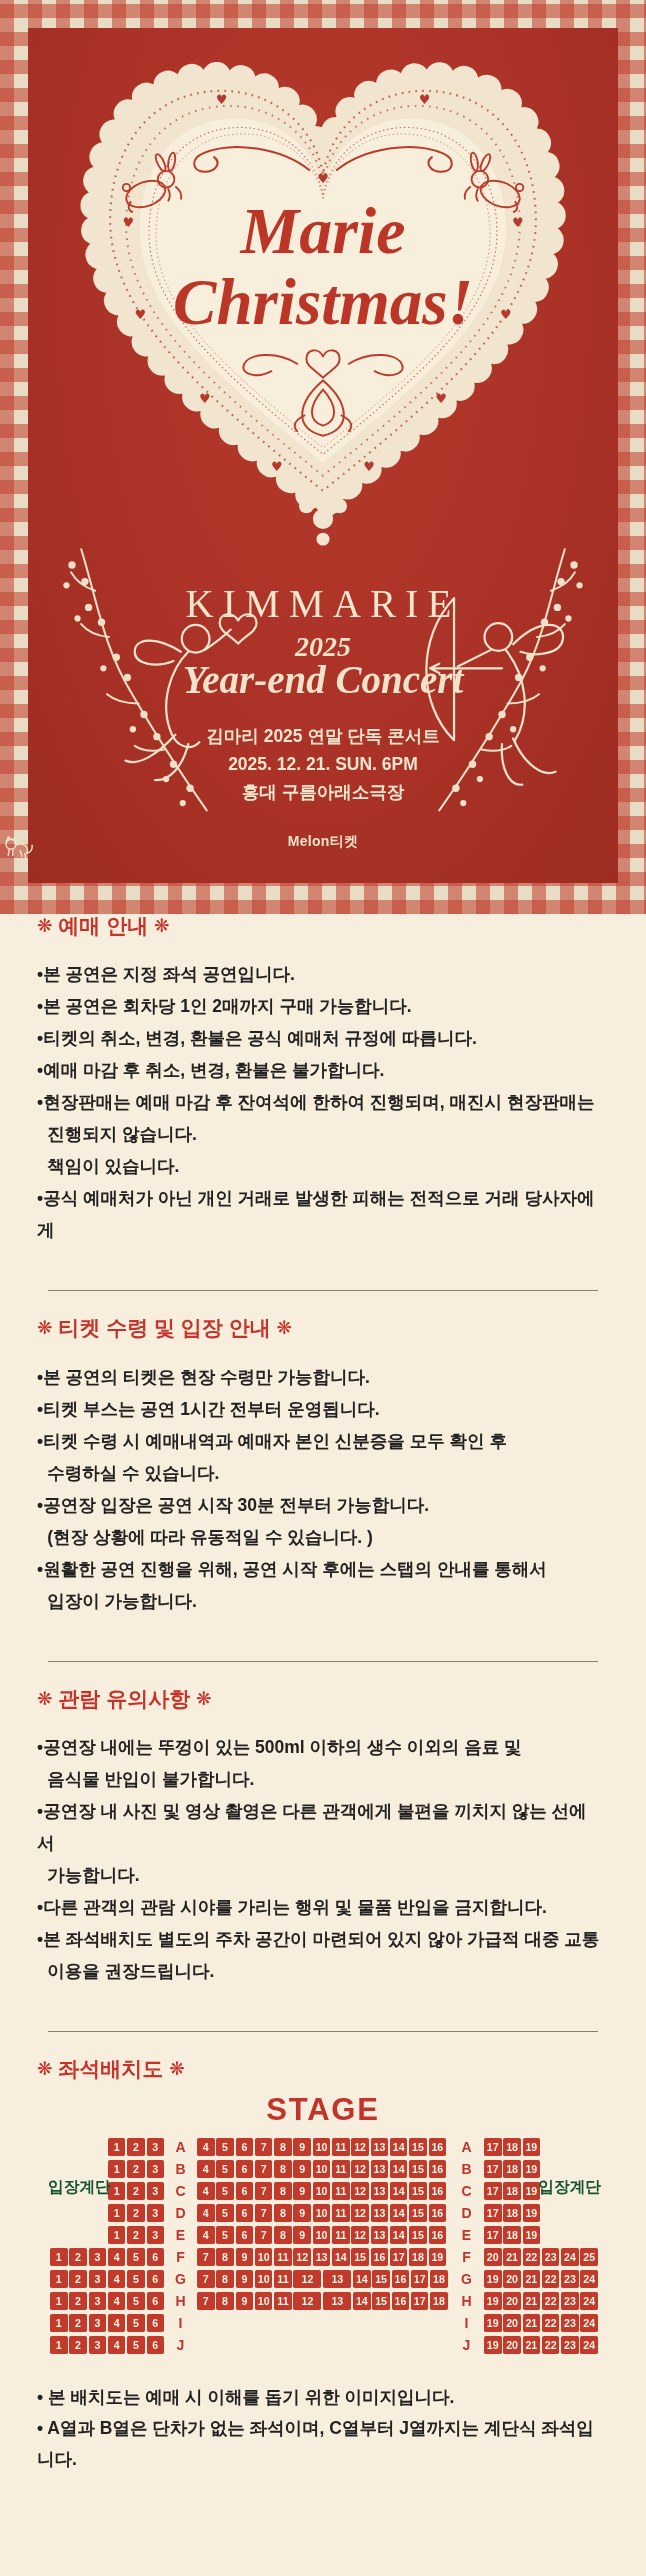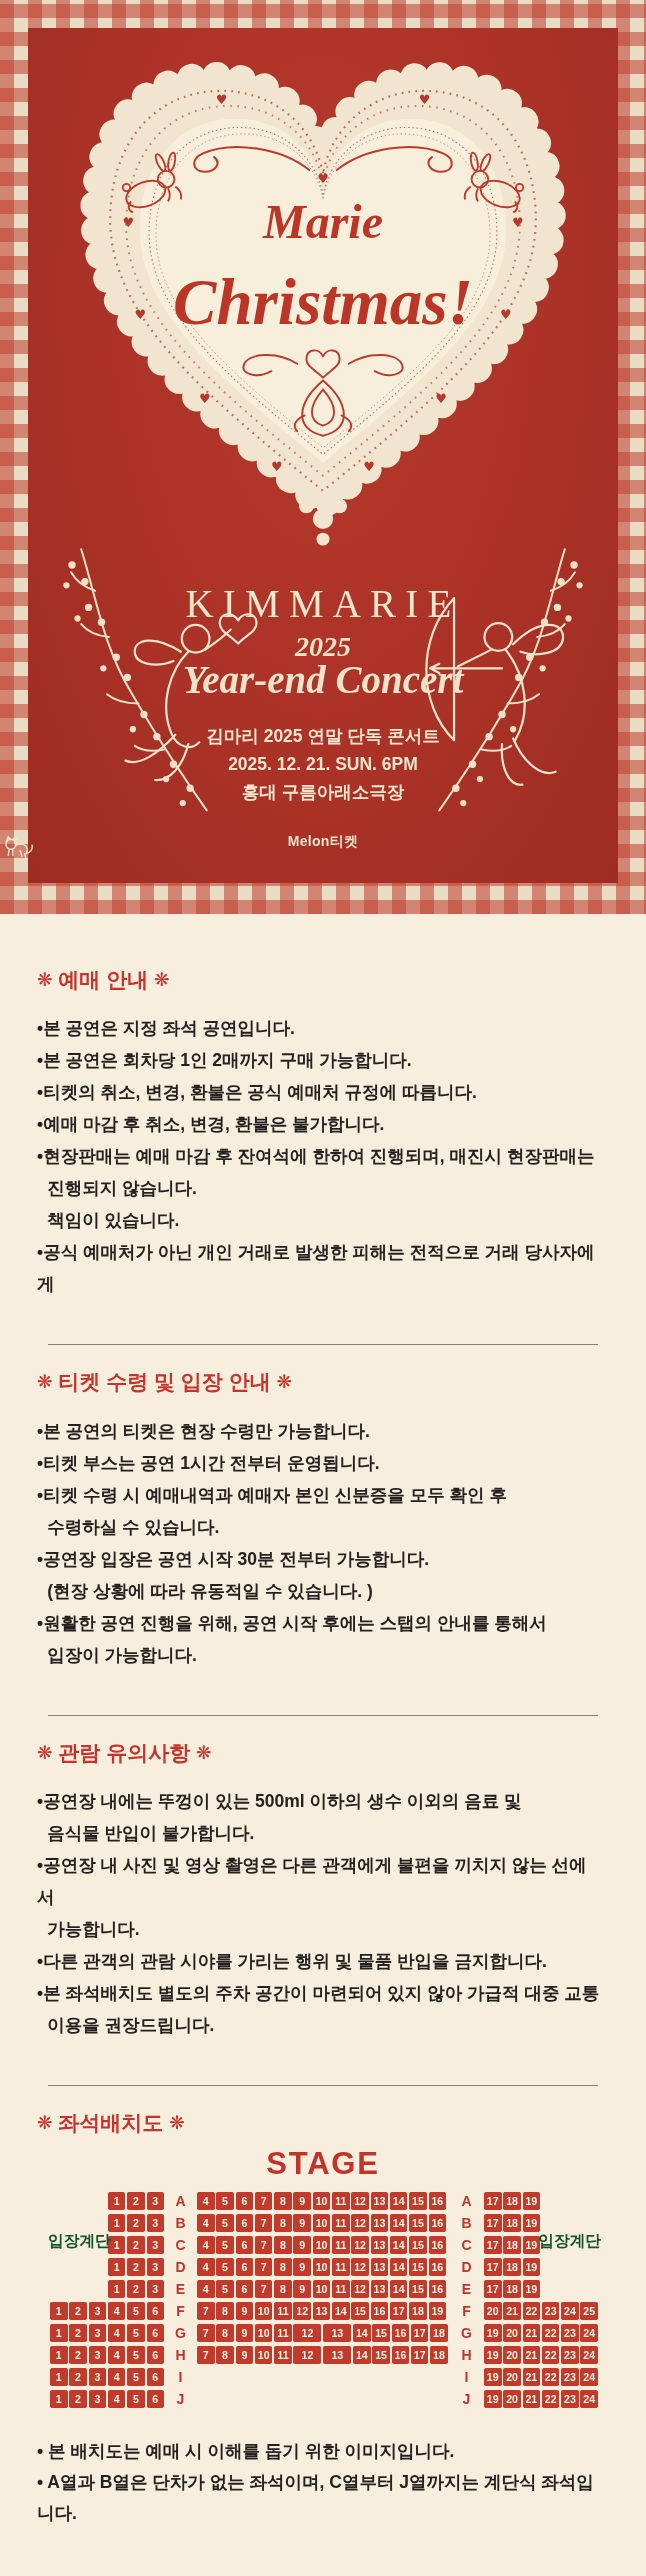--- a/index.html
+++ b/index.html
@@ -12,42 +12,42 @@
     background:
       repeating-linear-gradient(0deg, rgba(191,62,45,.55) 0 14px, rgba(0,0,0,0) 14px 28px),
       repeating-linear-gradient(90deg, rgba(191,62,45,.55) 0 14px, rgba(0,0,0,0) 14px 28px),
       #e9dcc5;}
   .red-field{position:absolute;left:28px;right:28px;top:28px;bottom:31px;
     background:radial-gradient(ellipse at 50% 32%, #b53a2c 0%, #ab3227 55%, #9d2c21 100%);}
   .poster svg{position:absolute;left:0;top:0;}
   .script-title{position:absolute;width:646px;text-align:center;
     font-family:"Liberation Serif","DejaVu Serif",serif;font-style:italic;font-weight:700;
     color:#bc3627;line-height:1;}
-  .marie{top:198px;font-size:48px;}
+  .marie{top:198px;font-size:66px;}
   .christmas{top:270px;font-size:65px;}
   .artist{position:absolute;top:581px;width:646px;text-align:center;
     font-family:"Liberation Serif","DejaVu Serif",serif;font-weight:400;
     font-size:39px;letter-spacing:9.2px;color:#f3e6cd;}
   .yr-script{position:absolute;top:631px;width:646px;text-align:center;
     font-family:"Liberation Serif","DejaVu Serif",serif;font-style:italic;font-weight:700;
     font-size:28px;color:#f0e3ca;}
   .concert-script{position:absolute;top:657px;width:646px;text-align:center;
     font-family:"Liberation Serif","DejaVu Serif",serif;font-style:italic;font-weight:700;
     font-size:39px;color:#f0e3ca;}
   .poster-details{position:absolute;top:722px;width:646px;text-align:center;
     font-size:17.5px;font-weight:600;line-height:28px;color:#f1e5cd;}
   .brand-row{position:absolute;top:833px;width:646px;display:flex;align-items:center;
     justify-content:center;gap:6.5px;color:#efe3cc;}
   .brand-text{font-size:14px;font-weight:700;letter-spacing:0.3px;}
 
   
   .sec-title{margin:0;padding:0;font-size:21px;font-weight:800;color:#c6332a;
     margin-left:37px;line-height:24px;}
   .sec-title .deco{font-family:"DejaVu Sans",sans-serif;font-size:18.5px;vertical-align:0.9px;}
-  .first-title{margin-top:54px;}
+  .first-title{}
   .bullets{margin:20.3px 42px 0 37px;font-size:17.5px;font-weight:600;color:#242220;
     line-height:32px;}
   .bullet-item .cont{padding-left:10.2px;}
   .divider{height:0.9px;background:#756a5c;opacity:.85;margin:44px 48px 0 48px;}
   .after-divider{margin-top:25px;}
 
   
   .stage{margin-top:11px;width:646px;text-align:center;font-size:31px;font-weight:700;
     letter-spacing:1.8px;color:#c1332b;line-height:35px;}
   .seatmap-wrap{position:relative;width:553px;margin:9.2px 0 0 48px;}

